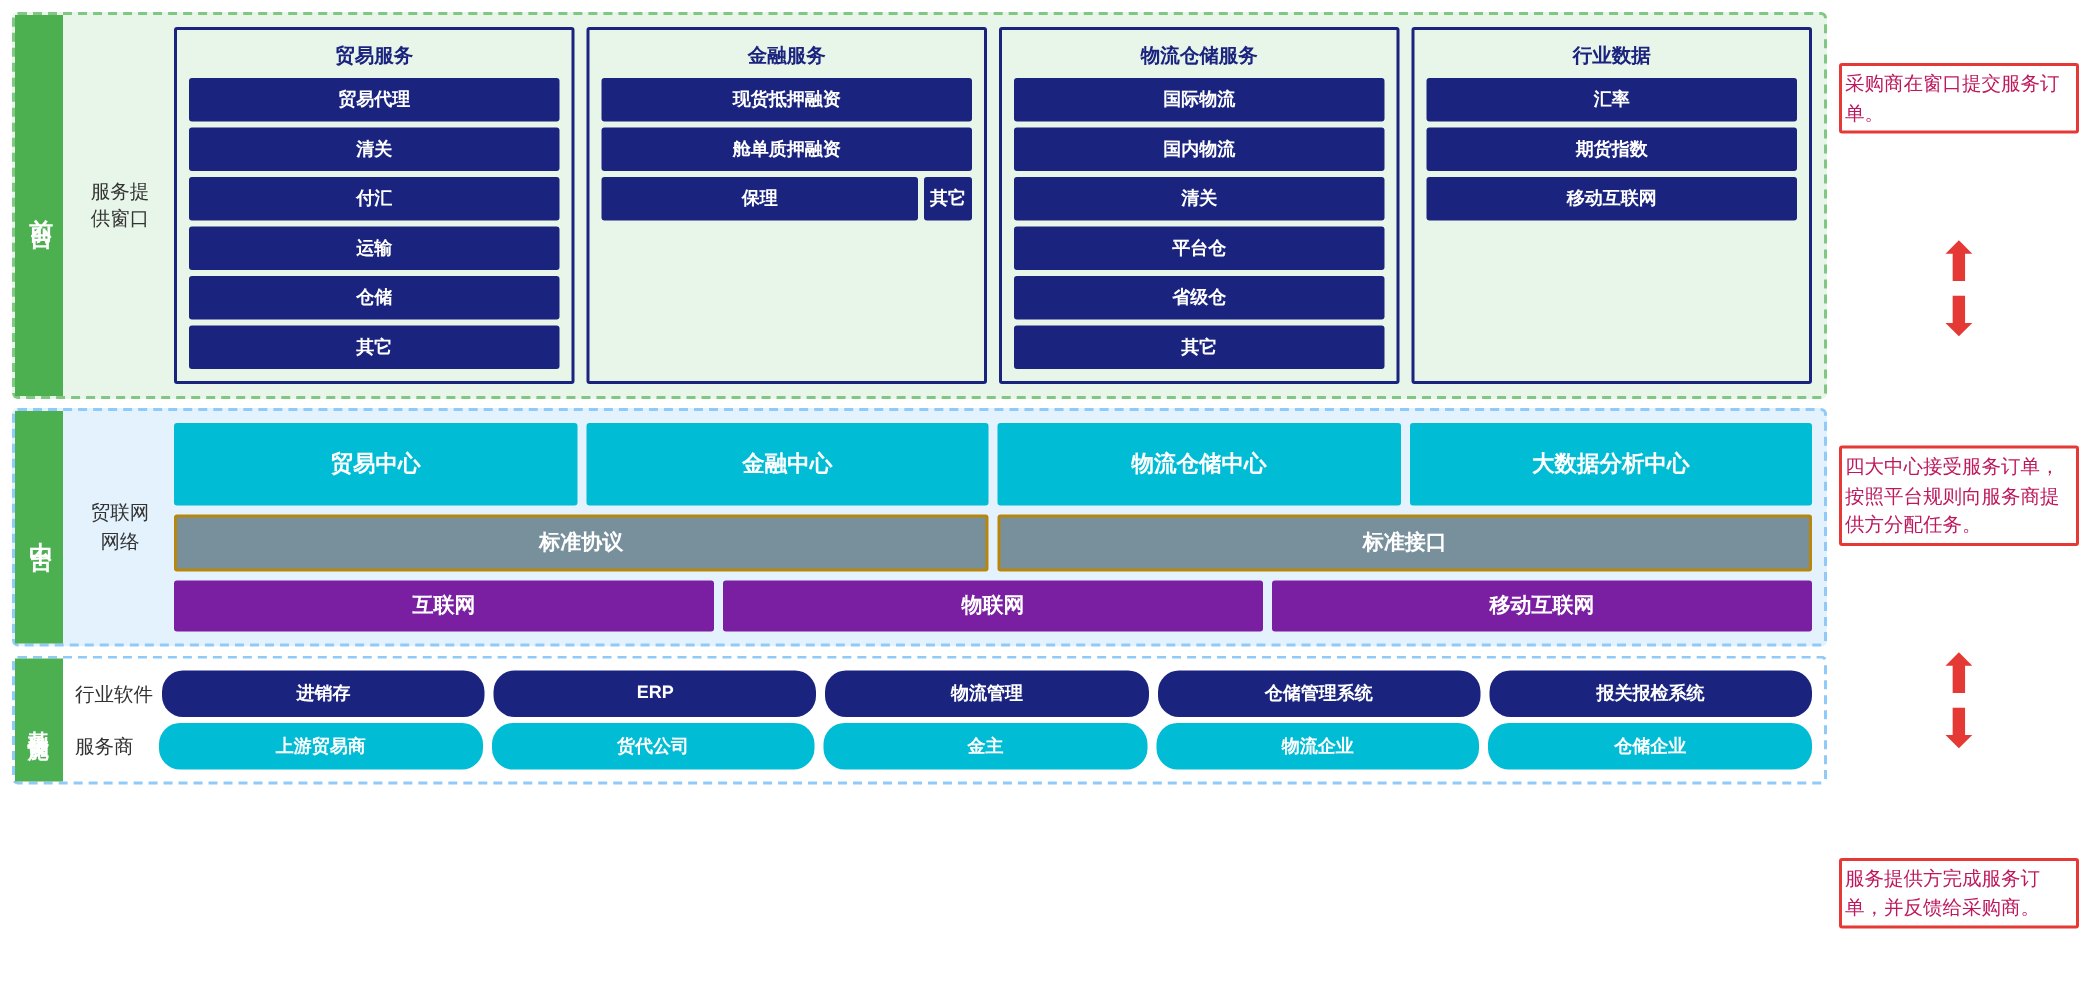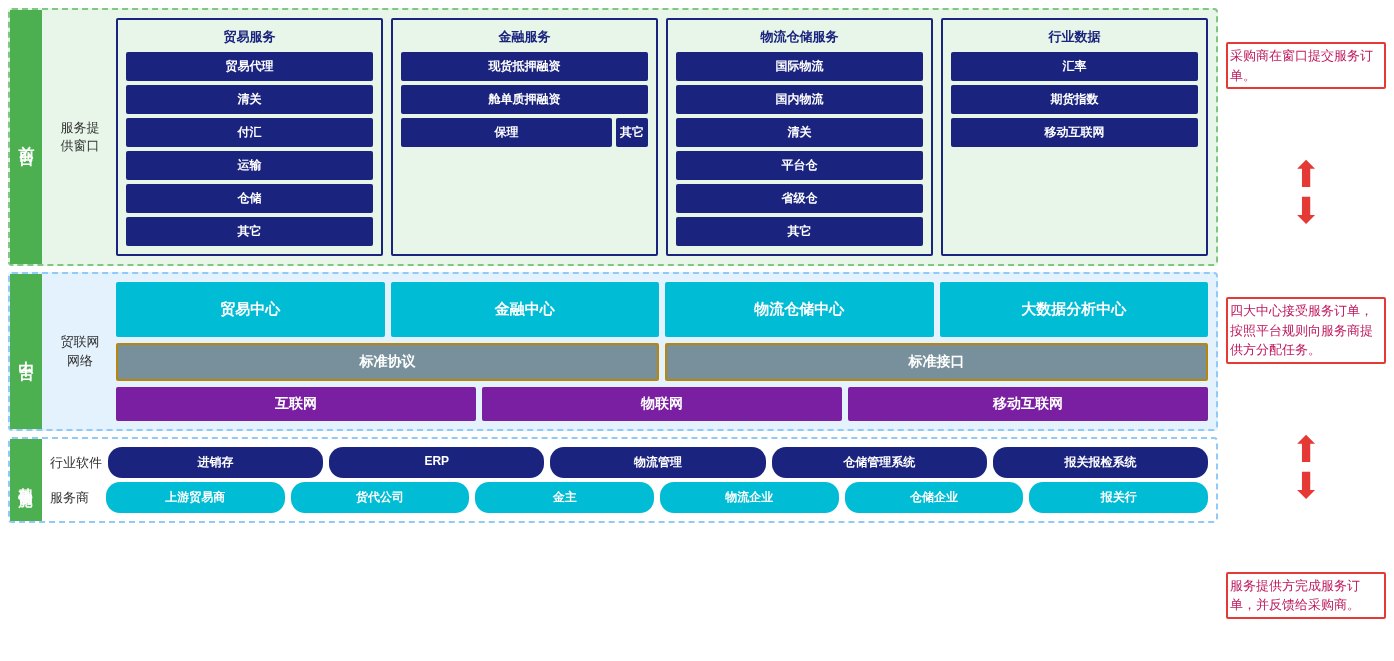--- a/index.html
+++ b/index.html
@@ -390,21 +390,20 @@
             </div>
           </div>
           <div class="base-row">
             <div class="base-row-label">服务商</div>
             <div class="base-items">
               <div class="base-item cyan">上游贸易商</div>
               <div class="base-item cyan">货代公司</div>
               <div class="base-item cyan">金主</div>
               <div class="base-item cyan">物流企业</div>
               <div class="base-item cyan">仓储企业</div>
-              <div class="base-item cyan">报关行</div>
             </div>
           </div>
         </div>
       </div>
     </div>
 
   </div>
 
   <div class="right-panel">
     <div class="annotation-box">采购商在窗口提交服务订单。</div>

